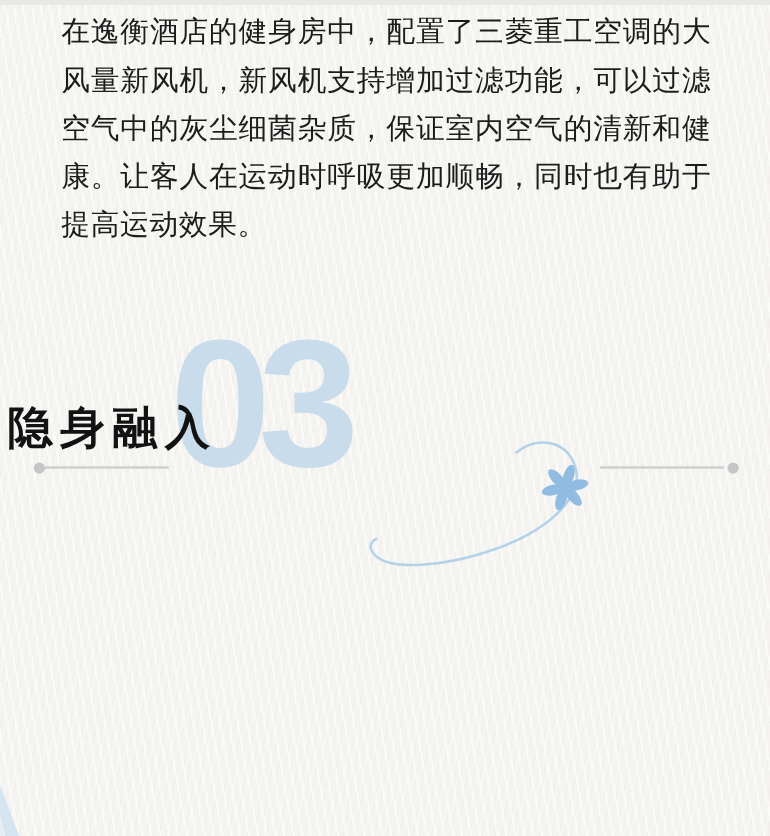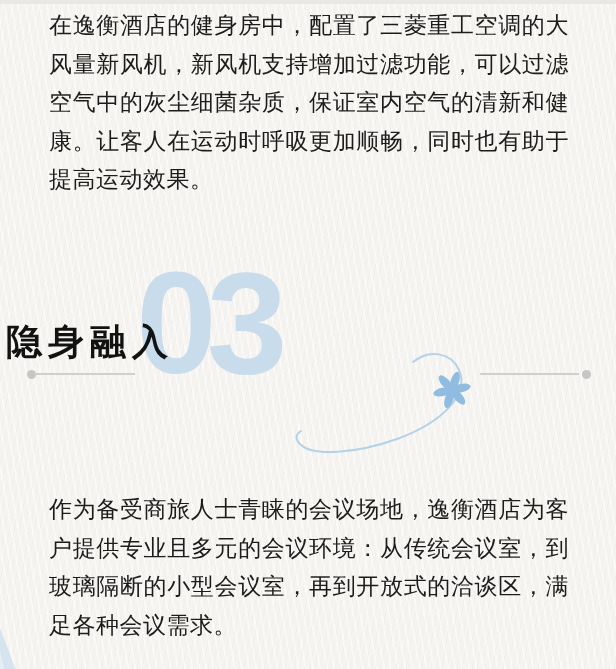--- a/index.html
+++ b/index.html
@@ -125,15 +125,14 @@
       <ellipse cx="0" cy="-9.5" rx="4.2" ry="9.5" transform="rotate(180)"></ellipse>
       <ellipse cx="0" cy="-9.5" rx="4.2" ry="9.5" transform="rotate(240)"></ellipse>
       <ellipse cx="0" cy="-9.5" rx="4.2" ry="9.5" transform="rotate(300)"></ellipse>
       <circle cx="0" cy="0" r="3.5"></circle>
     </g>
 
     <polygon points="0,624 17,669 5,669 0,648" fill="#cfe0ee" opacity="0.85"></polygon>
     <polygon points="0,648 5,669 0,669" fill="#e3edf5" opacity="0.9"></polygon>
   </svg>
 
-  <p class="paragraph body">作为备受商旅人士青睐的会议场地，逸衡酒店为客户提供专业且多元的会议环境：从传统会议室，到玻璃隔断的小型会议室，再到开放式的洽谈区，满足各种会议需求。</p>
 
 </div>
 
 </body></html>

